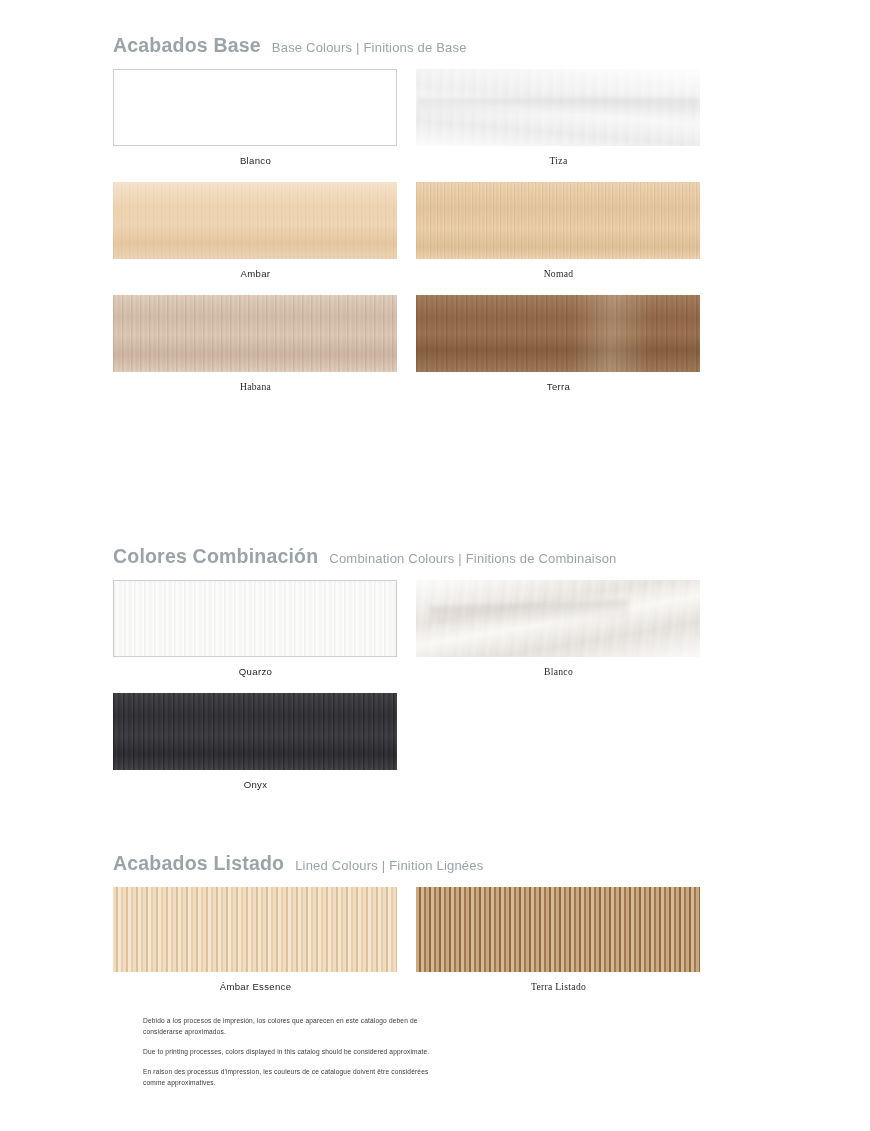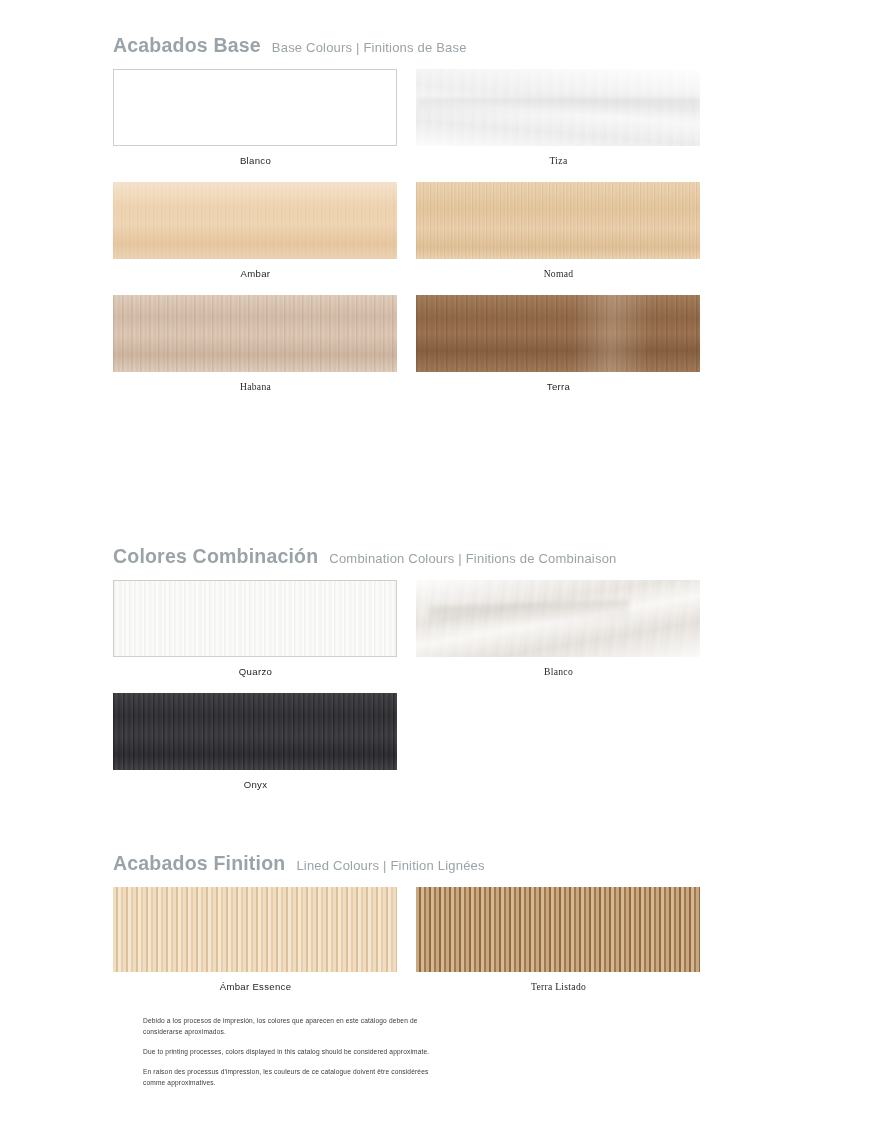--- a/index.html
+++ b/index.html
@@ -269,21 +269,21 @@
         <div class="cell">
           <div class="swatch sw-onyx"></div>
           <div class="caption">Onyx</div>
         </div>
       </div>
     </div>
   </div>
 
   <div class="section" style="top:852px;">
     <div class="section-header">
-      <span class="section-title">Acabados Finition</span>
+      <span class="section-title">Acabados Listado</span>
       <span class="section-sub">Lined Colours  |  Finition Lignées</span>
     </div>
     <div class="grid">
       <div class="row">
         <div class="cell">
           <div class="swatch tall sw-ambar-listado"></div>
           <div class="caption">Ámbar Essence</div>
         </div>
         <div class="cell col2">
           <div class="swatch tall sw-terra-listado"></div>

